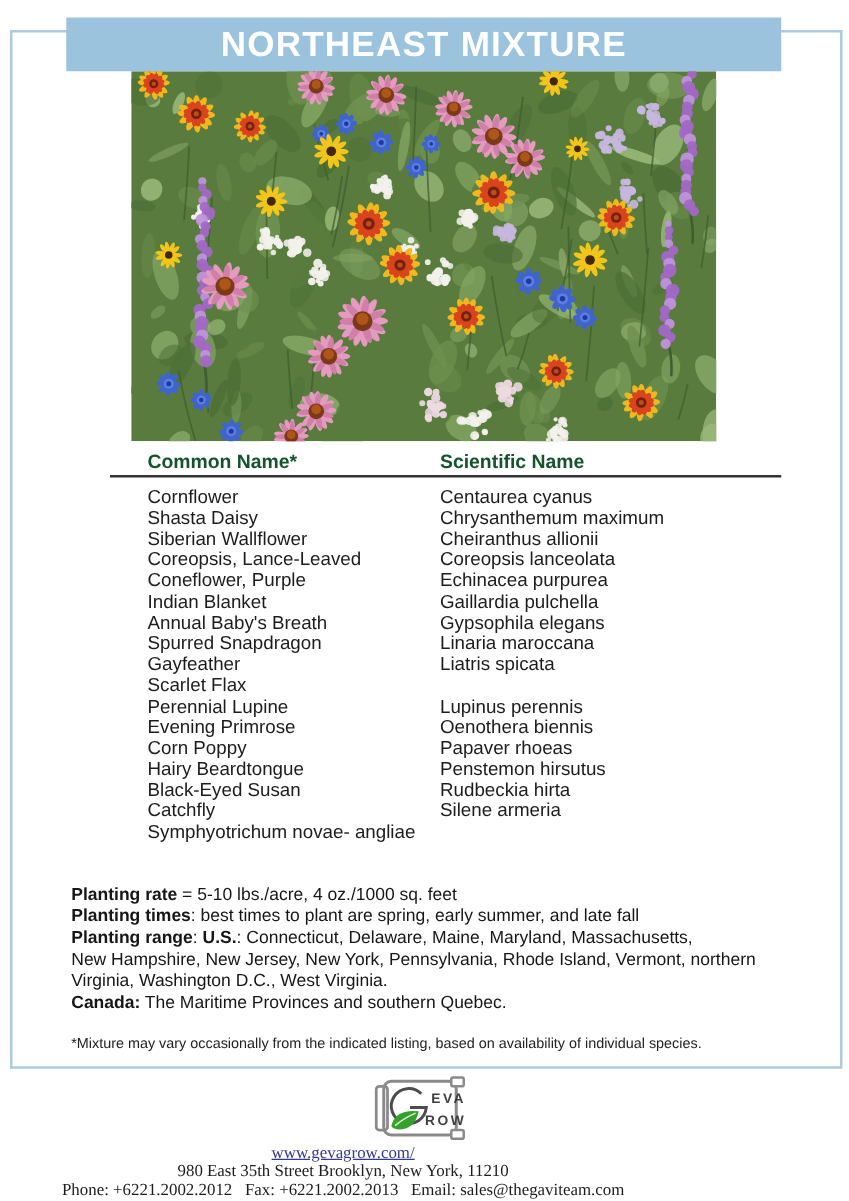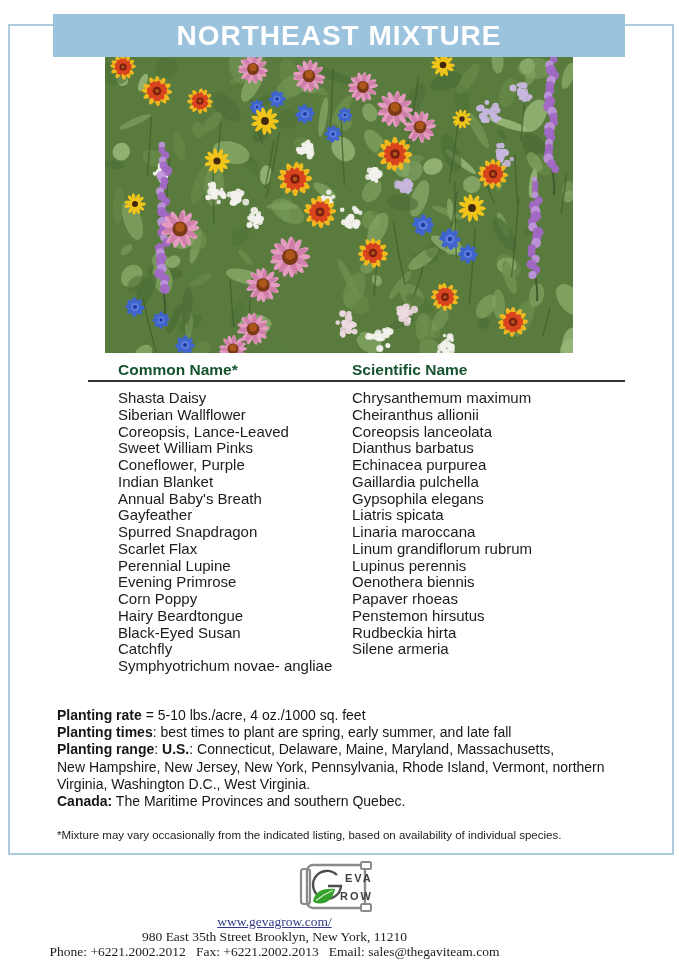--- a/index.html
+++ b/index.html
@@ -1313,58 +1313,57 @@
         <circle cx="128" cy="290.7" r="3.4" fill="#b35a1a" opacity="0.9"></circle>
       </svg>
   </div>
 
   <div class="th col1">Common Name*</div>
   <div class="th col2">Scientific Name</div>
   <div class="rule" style="background: rgb(51, 51, 51);"></div>
 
   <div class="tbody" id="species-rows">
       <div class="trow">
+        <span class="c1">Cornflower</span>
+        <span class="c2">Centaurea cyanus</span>
+      </div>
+      <div class="trow">
         <span class="c1">Shasta Daisy</span>
         <span class="c2">Chrysanthemum maximum</span>
       </div>
       <div class="trow">
         <span class="c1">Siberian Wallflower</span>
         <span class="c2">Cheiranthus allionii</span>
       </div>
       <div class="trow">
         <span class="c1">Coreopsis, Lance-Leaved</span>
         <span class="c2">Coreopsis lanceolata</span>
       </div>
       <div class="trow">
-        <span class="c1">Sweet William Pinks</span>
-        <span class="c2">Dianthus barbatus</span>
-      </div>
-      <div class="trow">
         <span class="c1">Coneflower, Purple</span>
         <span class="c2">Echinacea purpurea</span>
       </div>
       <div class="trow">
         <span class="c1">Indian Blanket</span>
         <span class="c2">Gaillardia pulchella</span>
       </div>
       <div class="trow">
         <span class="c1">Annual Baby's Breath</span>
         <span class="c2">Gypsophila elegans</span>
       </div>
       <div class="trow">
+        <span class="c1">Spurred Snapdragon</span>
+        <span class="c2">Linaria maroccana</span>
+      </div>
+      <div class="trow">
         <span class="c1">Gayfeather</span>
         <span class="c2">Liatris spicata</span>
       </div>
       <div class="trow">
-        <span class="c1">Spurred Snapdragon</span>
-        <span class="c2">Linaria maroccana</span>
-      </div>
-      <div class="trow">
         <span class="c1">Scarlet Flax</span>
-        <span class="c2">Linum grandiflorum rubrum</span>
       </div>
       <div class="trow">
         <span class="c1">Perennial Lupine</span>
         <span class="c2">Lupinus perennis</span>
       </div>
       <div class="trow">
         <span class="c1">Evening Primrose</span>
         <span class="c2">Oenothera biennis</span>
       </div>
       <div class="trow">

